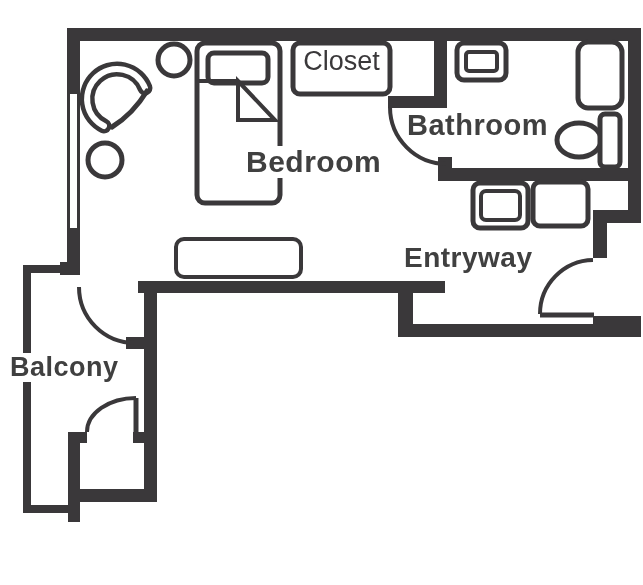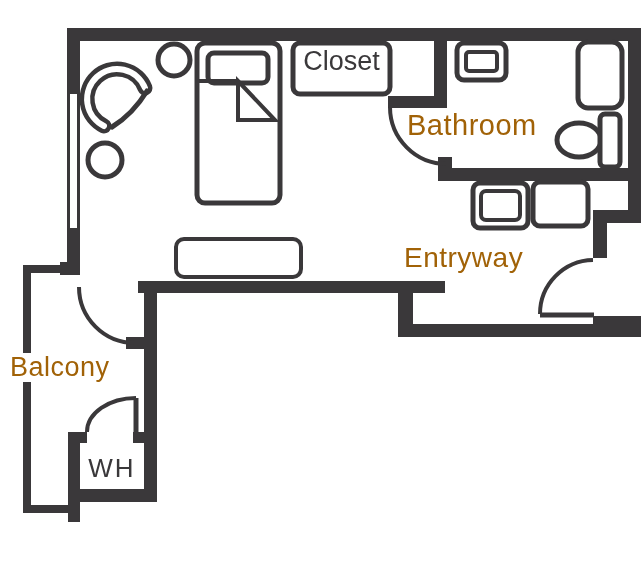--- a/index.html
+++ b/index.html
@@ -3,21 +3,21 @@
 <meta charset="utf-8">
 <style>
   html,body{margin:0;padding:0;background:#fff;}
   .stage{
     position:relative;width:643px;height:585px;background:#fff;
     font-family:"Liberation Sans",sans-serif;color:#3a383a;overflow:hidden;
   }
   .stage svg{position:absolute;left:0;top:0;}
   .label{
     position:absolute;line-height:1;white-space:nowrap;
-    font-weight:400;letter-spacing:.5px;color:#a16207;
+    font-weight:700;letter-spacing:.5px;color:#404040;
   }
   .label.knockout{background:#fff;padding:1px 3px;}
   .boxlabel{
     position:absolute;display:flex;align-items:center;justify-content:center;
     line-height:1;color:#3a383a;font-weight:400;
   }
 </style>
 </head>
 <body>
 
@@ -82,24 +82,24 @@
       <rect x="578" y="42" width="44" height="66" rx="10" stroke-width="5"></rect>
       <ellipse cx="579" cy="140" rx="22" ry="17" stroke-width="5"></ellipse>
       <rect x="600" y="114" width="20" height="53" rx="5" stroke-width="5"></rect>
 
       <rect x="473" y="183" width="55" height="45" rx="7" stroke-width="5"></rect>
       <rect x="481" y="191" width="39" height="29" rx="5" stroke-width="4"></rect>
       <rect x="533" y="182" width="55" height="44" rx="7" stroke-width="5"></rect>
     </g>
   </svg>
 
+  <div class="label knockout" style="left:243px;top:146px;font-size:30px;">Bedroom</div>
 
   <div class="boxlabel" style="left:295px;top:45px;width:93px;height:32px;font-size:27px;">Closet</div>
 
   <div class="label" style="left:407px;top:111px;font-size:29px;">Bathroom</div>
 
   <div class="label knockout" style="left:7px;top:353px;font-size:27px;">Balcony</div>
 
   <div class="label" style="left:404px;top:244px;font-size:28px;">Entryway</div>
 
-  <div class="boxlabel" style="left:80px;top:450px;width:64px;height:35px;font-size:26px;letter-spacing:2px;">WH</div>
 
 </div>
 
 </body></html>

